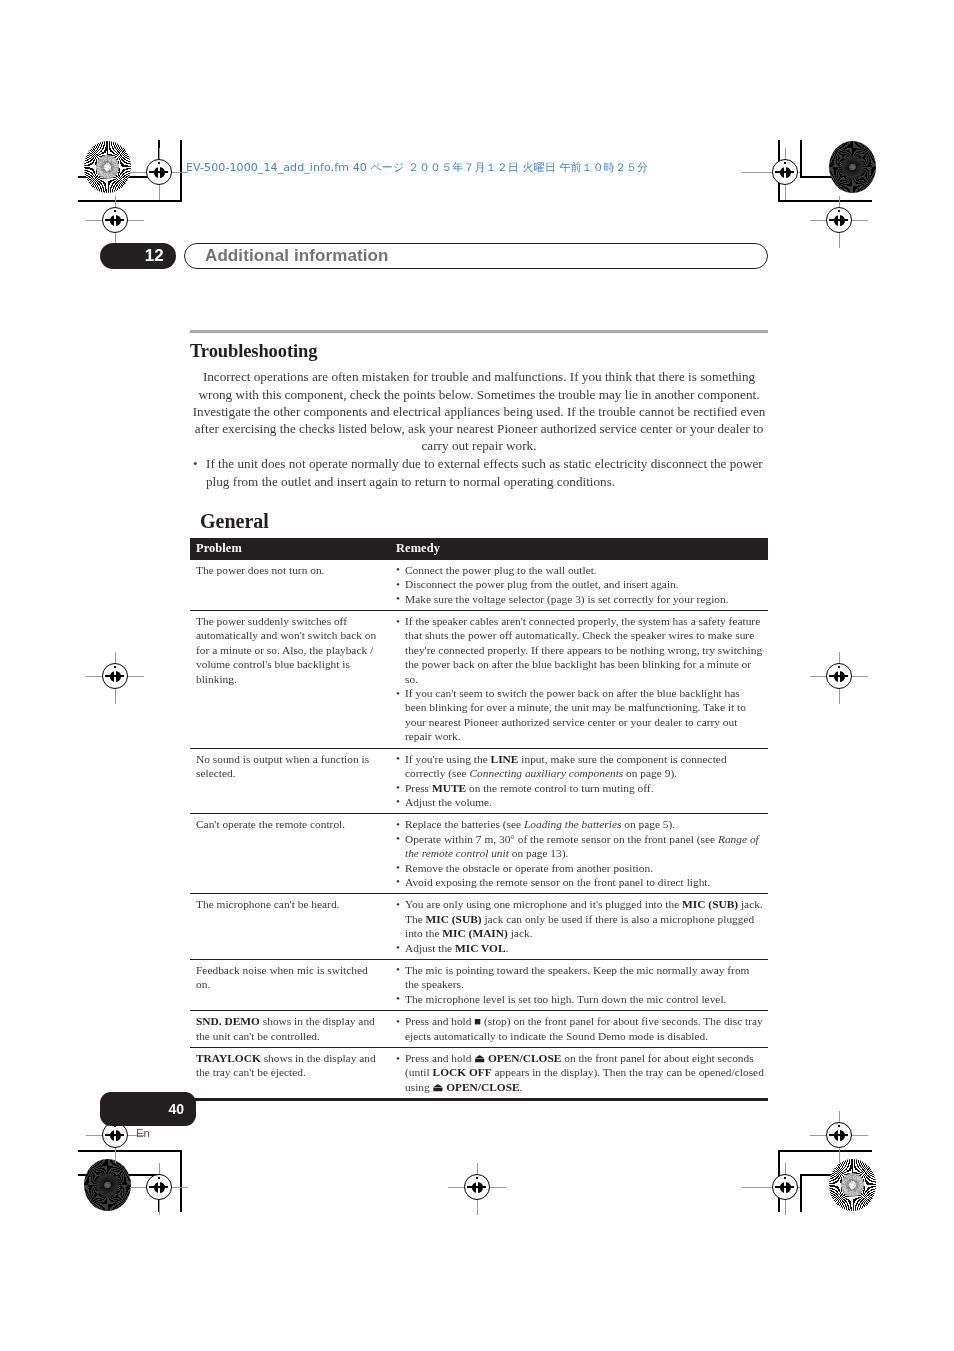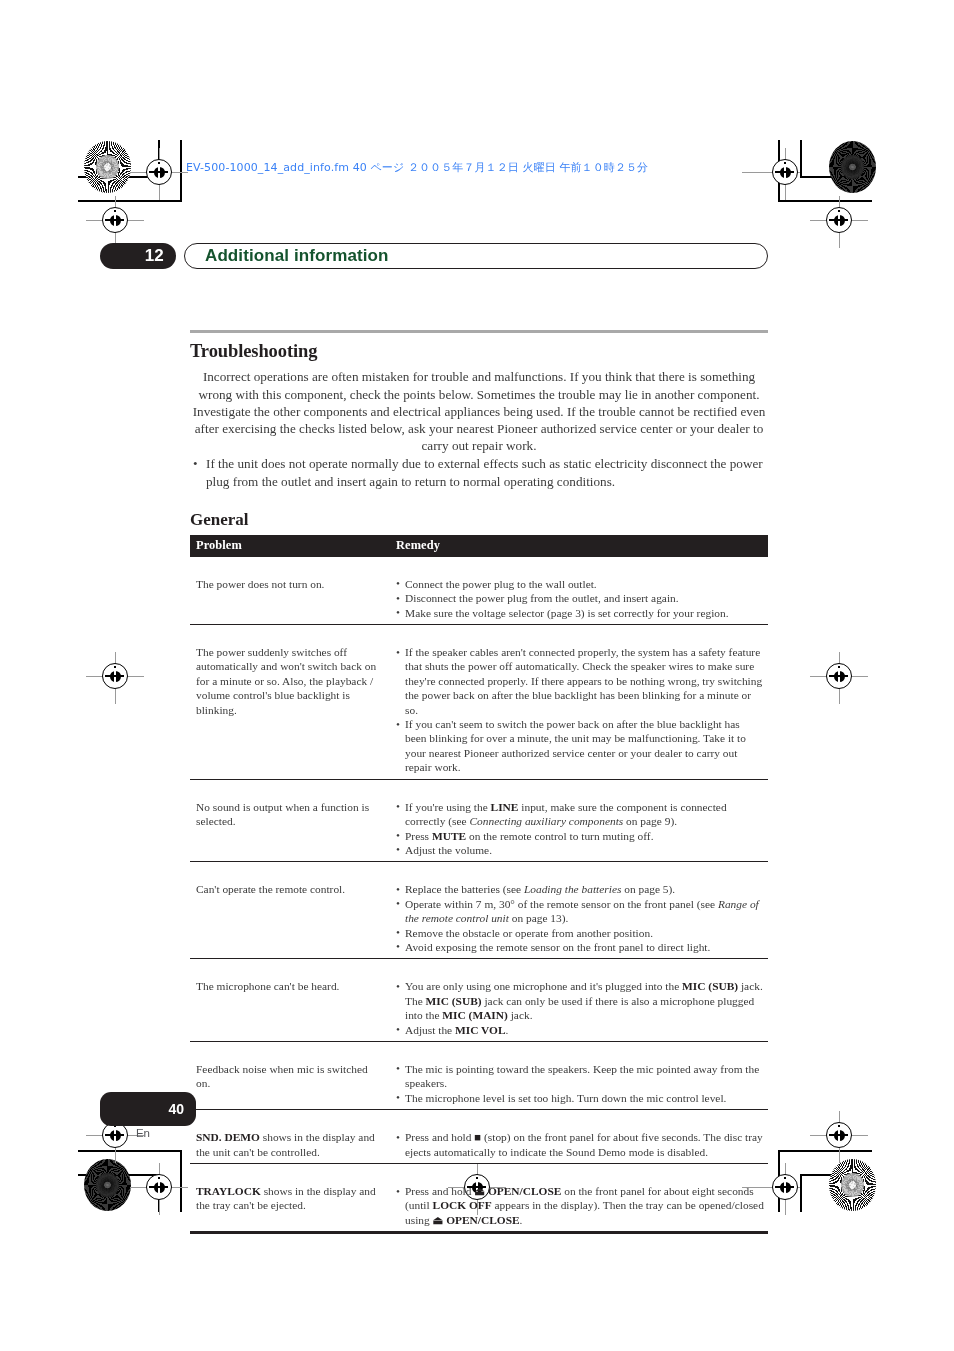--- a/index.html
+++ b/index.html
@@ -126,21 +126,21 @@
     width: 584px;
     height: 26px;
     border: 1.3px solid #231f20;
     border-radius: 13px;
     background: #fff;
     display: flex;
     align-items: center;
     padding-left: 20px;
     font-weight: bold;
     font-size: 17px;
-    color: #14532d;
+    color: #737373;
     letter-spacing: .1px;
   }
 
   
   .content {
     position: absolute;
     left: 190px;
     top: 330px;
     width: 578px;
     font-family: Liberation Serif, serif;
@@ -183,22 +183,22 @@
   ul.bullets li::before {
     content: "\2022";
     position: absolute;
     left: 3px;
     top: -0.5px;
     font-size: 13px;
     color: #3b3b3b;
   }
 
   h2.sub-title {
-    margin: 20px 0 5px 0;
-    font-size: 17px;
+    margin: 20px 0 5px 10px;
+    font-size: 20px;
     font-weight: bold;
     color: #231f20;
   }
 
   
   table.tsg {
     width: 578px;
     border-collapse: collapse;
     table-layout: fixed;
   }
@@ -217,21 +217,21 @@
     vertical-align: middle;
   }
   table.tsg thead th.th-rem { padding-left: 8px; }
 
   table.tsg tbody td {
     border-bottom: 1.3px solid #231f20;
     vertical-align: top;
     font-size: 11.4px;
     line-height: 14.4px;
     color: #3b3b3b;
-    padding: 20px 6px 4px 6px;
+    padding: 3px 6px 4px 6px;
   }
   table.tsg tbody td.cell-rem { padding-left: 8px; padding-right: 4px; }
   table.tsg tbody tr:last-child td { border-bottom: 3.2px solid #231f20; }
 
   .rem-item {
     position: relative;
     padding-left: 9px;
   }
   .rem-item::before {
     content: "\2022";
@@ -439,21 +439,21 @@
         <tr>
           <td class="cell-prob">The microphone can't be heard.</td>
           <td class="cell-rem">
             <div class="rem-item">You are only using one microphone and it's plugged into the <b>MIC (SUB)</b> jack. The <b>MIC (SUB)</b> jack can only be used if there is also a microphone plugged into the <b>MIC (MAIN)</b> jack.</div>
             <div class="rem-item">Adjust the <b>MIC VOL</b>.</div>
           </td>
         </tr>
         <tr>
           <td class="cell-prob">Feedback noise when mic is switched on.</td>
           <td class="cell-rem">
-            <div class="rem-item">The mic is pointing toward the speakers. Keep the mic pointed away from the speakers.</div>
+            <div class="rem-item">The mic is pointing toward the speakers. Keep the mic normally away from the speakers.</div>
             <div class="rem-item">The microphone level is set too high. Turn down the mic control level.</div>
           </td>
         </tr>
         <tr>
           <td class="cell-prob"><b>SND. DEMO</b> shows in the display and the unit can't be controlled.</td>
           <td class="cell-rem">
             <div class="rem-item">Press and hold <b>■</b> (stop) on the front panel for about five seconds. The disc tray ejects automatically to indicate the Sound Demo mode is disabled.</div>
           </td>
         </tr>
         <tr>

